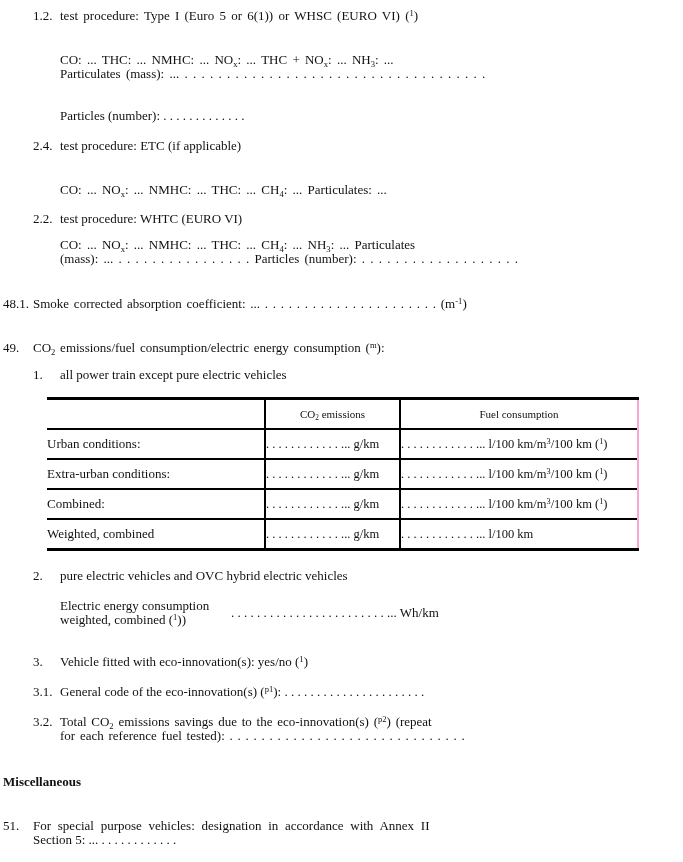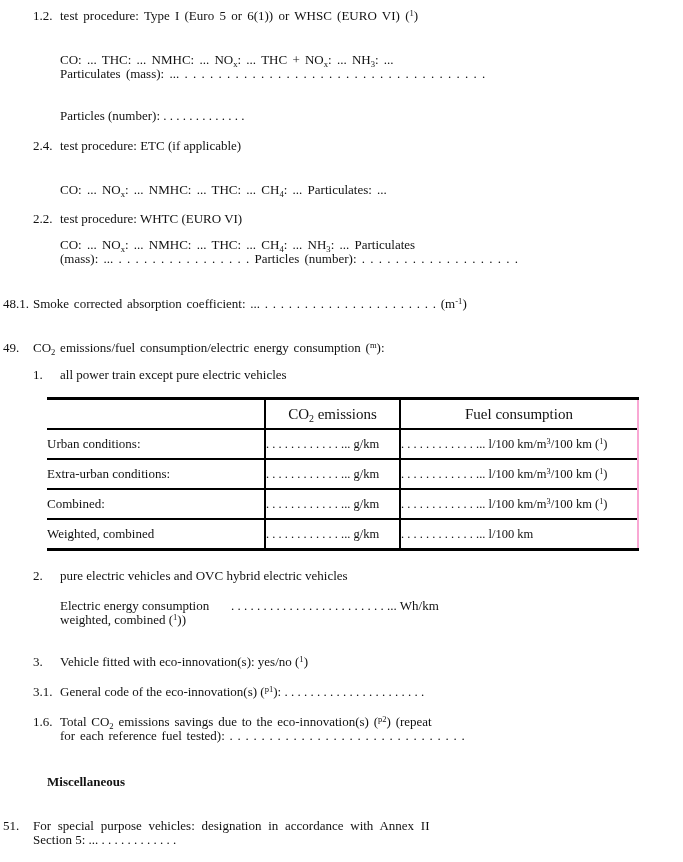--- a/index.html
+++ b/index.html
@@ -18,39 +18,39 @@
   .content{flex:1;min-width:0;}
   .w1{word-spacing:2px;}
   .w2{word-spacing:3.5px;}
   .w3{word-spacing:1.5px;}
   .mt12{margin-top:12px;}.mt13{margin-top:13px;}.mt14{margin-top:30px;}
   .mt15{margin-top:15px;}.mt16{margin-top:16px;}.mt18{margin-top:18px;}
   .mt20{margin-top:20px;}.mt22{margin-top:28px;}.mt28{margin-top:28px;}
   .mt31{margin-top:31px;}.mt32{margin-top:32px;}
   sup{font-size:66%;line-height:0;vertical-align:baseline;position:relative;top:-0.5em;}
   sub{font-size:66%;line-height:0;vertical-align:baseline;position:relative;top:0.3em;}
-  b.head{font-weight:bold;margin-left:44px;}
+  b.head{font-weight:bold;}
 
   table.co2{
     border-collapse:collapse;table-layout:fixed;
     width:591px;margin:15px 0 0 44px;
     border-top:3px solid #000;border-bottom:3px solid #000;
   }
   table.co2 tr{border-bottom:2px solid #000;}
   table.co2 th,table.co2 td{
     padding:0;height:28px;vertical-align:middle;
     white-space:nowrap;overflow:hidden;
   }
-  table.co2 th{font-weight:normal;font-size:15px;text-align:center;}
+  table.co2 th{font-weight:normal;font-size:11px;text-align:center;}
   table.co2 .c2{border-left:2px solid #000;}
   table.co2 .c3{border-left:2px solid #000;border-right:2px solid #f9a8d4;}
   td.lab{padding-left:8px;}
   td.val{padding-left:7px;font-size:12.5px;}
 
-  .erow{display:flex;align-items:flex-start;}
+  .erow{display:flex;align-items:center;}
   .elabel{width:171px;flex:0 0 171px;}
   .evalue{white-space:nowrap;}
 </style>
 </head>
 <body>
 
 <div class="page">
 
   <div class="blk lvl2">
     <span class="num">1.2.</span>
@@ -156,21 +156,21 @@
   </div>
 
   <div class="blk lvl2 mt16">
     <span class="num">3.1.</span>
     <div class="content">
       <p>General code of the eco-innovation(s) (<sup>p1</sup>):  . . . . . . . . . . . . . . . . . . . . . .</p>
     </div>
   </div>
 
   <div class="blk lvl2 mt16">
-    <span class="num">1.6.</span>
+    <span class="num">3.2.</span>
     <div class="content">
       <p class="w3">Total CO<sub>2</sub> emissions savings due to the eco-innovation(s) (<sup>p2</sup>) (repeat<br>for each reference fuel tested):  . . . . . . . . . . . . . . . . . . . . . . . . . . . . . .</p>
     </div>
   </div>
 
   <p class="mt32"><b class="head">Miscellaneous</b></p>
 
   <div class="blk mt14">
     <span class="num">51.</span>
     <div class="content">

